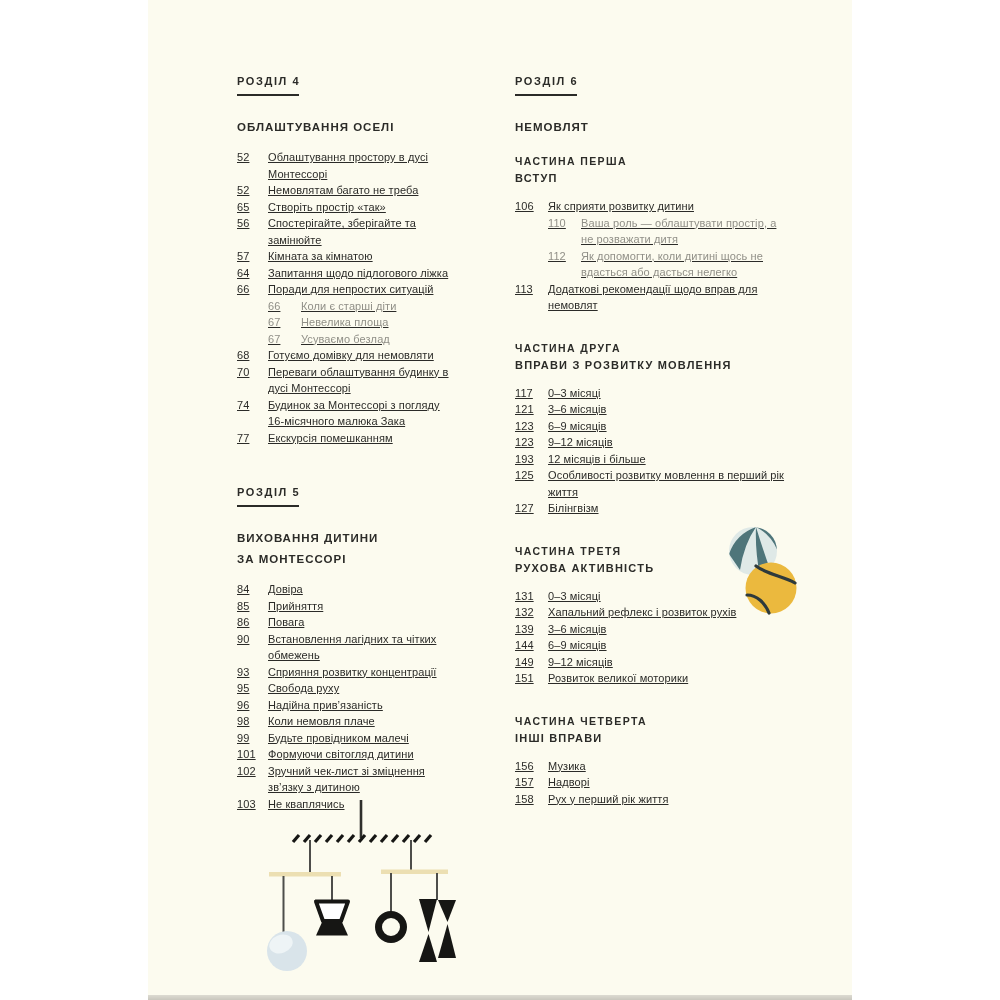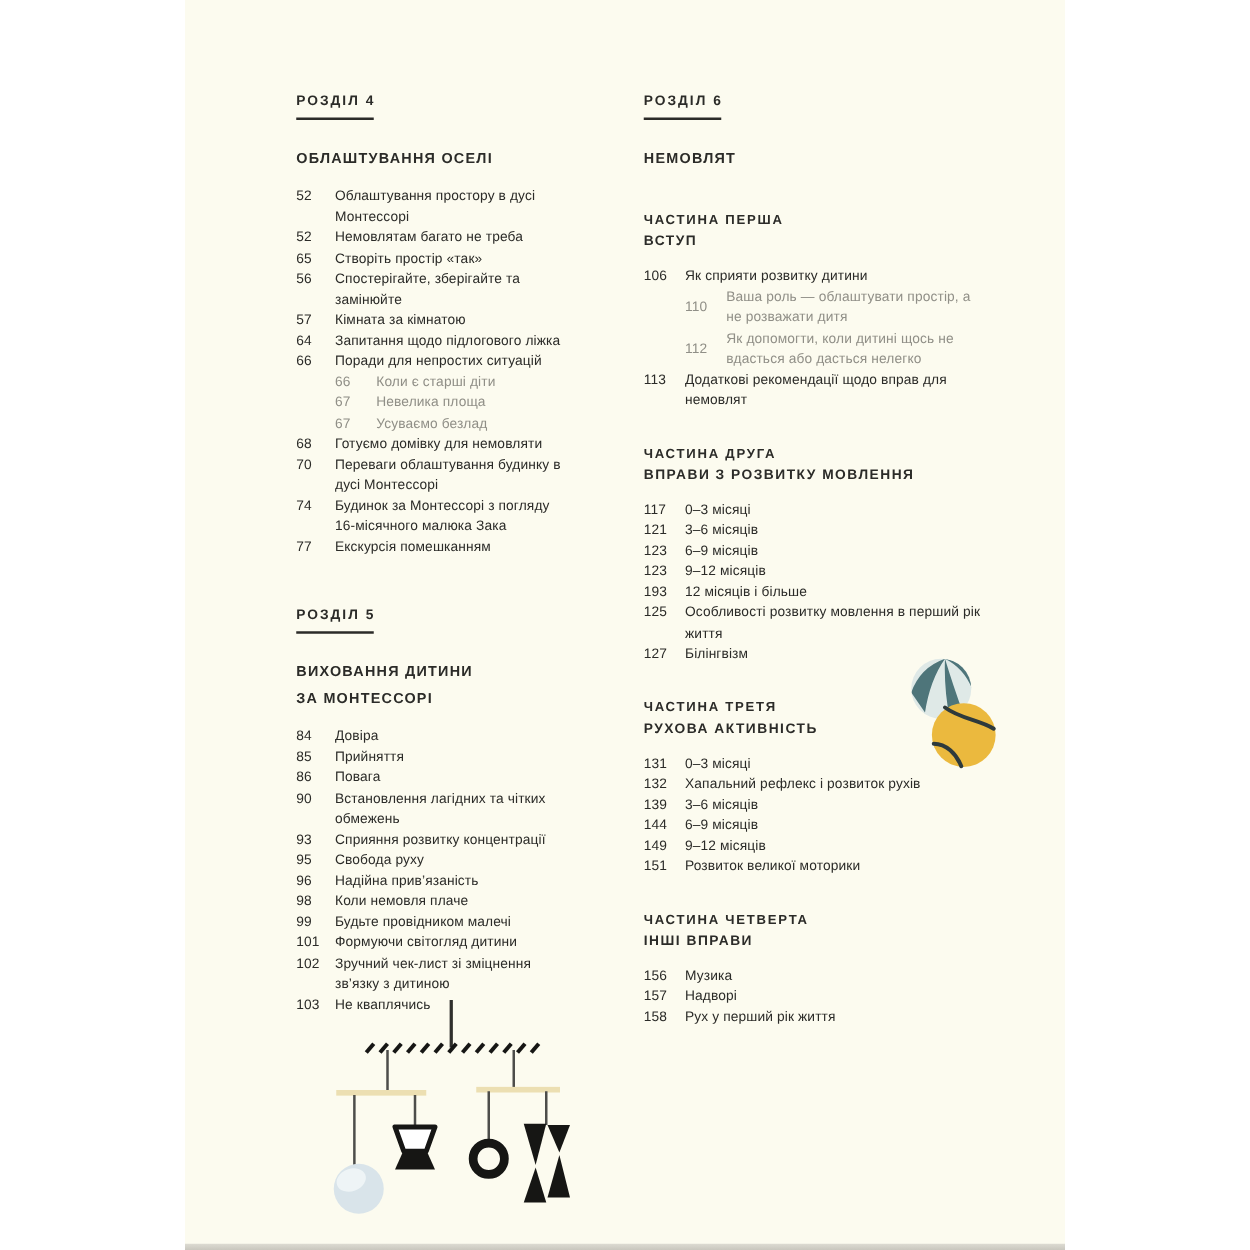--- a/index.html
+++ b/index.html
@@ -27,37 +27,37 @@
     background:var(--page-bg);}
   .page-edge{position:absolute;left:0;bottom:0;width:704px;height:5px;
     background:linear-gradient(to bottom,#dddbd2,var(--edge));}
 
   .toc-col{position:absolute;top:75px;}
   .col-left{left:89px;width:212px;}
   .col-right{left:367px;width:276px;}
 
   .toc-section + .toc-section{margin-top:40px;}
   .toc-section.part{margin-top:26px;}
-  .toc-section.part.tight{margin-top:30px;}
+  .toc-section.part.tight{margin-top:15px;}
 
   .section-label{font-size:11px;font-weight:bold;letter-spacing:1.6px;color:var(--ink);}
   .label-underline{width:62px;height:2px;background:var(--ink);margin-top:7px;}
   .chapter-title{margin-top:21px;}
   .chapter-title .title-line{font-size:11.5px;font-weight:bold;letter-spacing:1px;
     line-height:21px;}
   .part-kicker{font-size:10.5px;font-weight:bold;letter-spacing:1.4px;line-height:17px;}
   .part-title{font-size:11px;font-weight:bold;letter-spacing:1.2px;line-height:17px;}
 
-  .toc-entries{margin-top:11px;}
+  .toc-entries{margin-top:11px;text-decoration:underline;}
   .entry{display:flex;font-size:11px;line-height:16.5px;letter-spacing:0.1px;}
   .entry .num{flex:0 0 31px;}
   .col-right .entry .num{flex:0 0 33px;}
   .entry .txt{flex:1;}
   .entry.sub{padding-left:31px;color:var(--muted);}
-  .col-right .entry.sub{padding-left:33px;align-items:center;}
+  .col-right .entry.sub{padding-left:33px;}
   .entry.sub .num{flex:0 0 33px;}
 
   .illus{position:absolute;}
   .illus-mobile{left:100px;top:795px;width:230px;height:200px;}
   .illus-balls{left:563px;top:520px;width:94px;height:98px;}
 
   svg .string{stroke:var(--string);stroke-width:2;}
   svg .stick{stroke:#2f2f2c;stroke-width:2.6;}
   svg .dash{stroke:var(--shape);stroke-width:3.2;}
   svg .wood{fill:var(--wood);}

